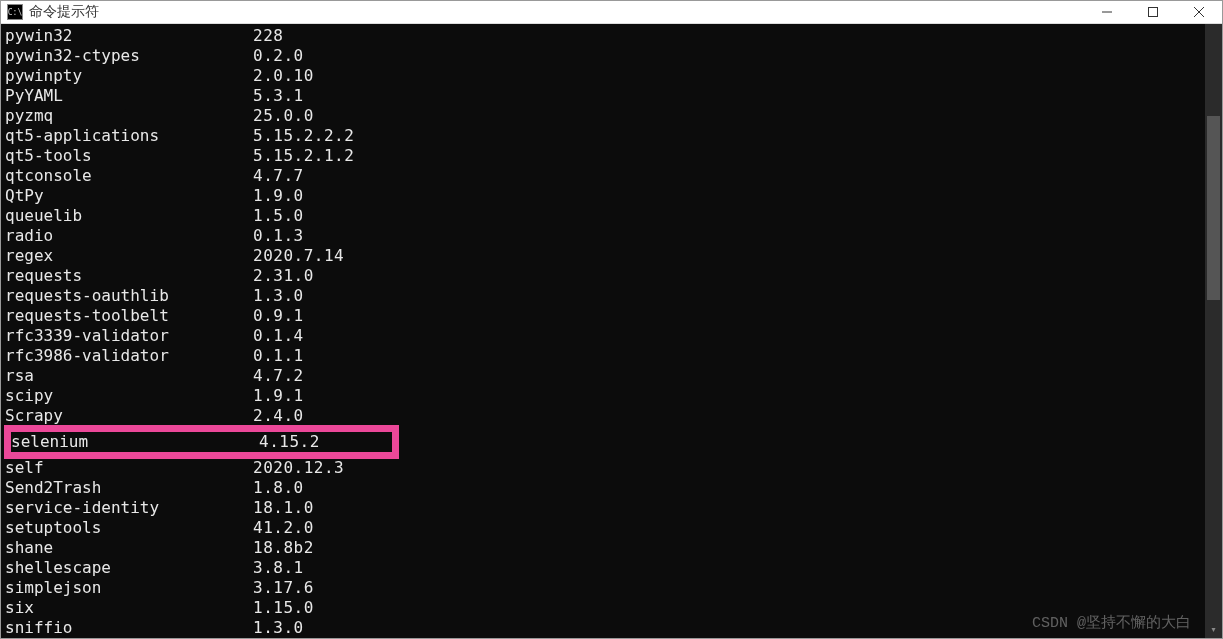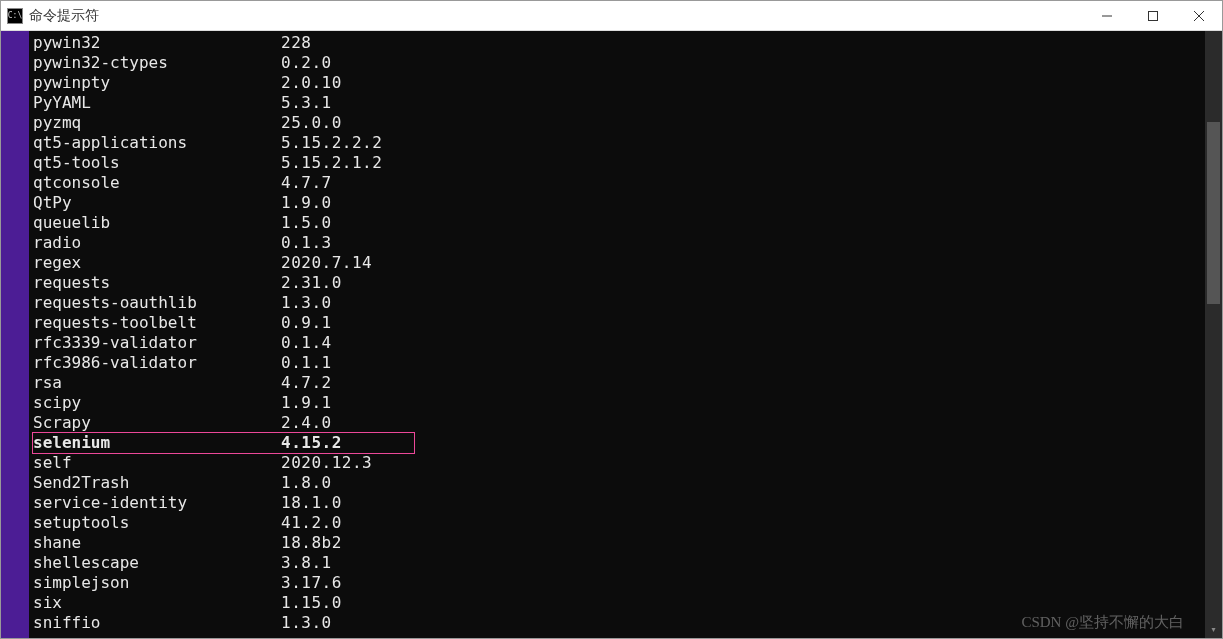--- a/index.html
+++ b/index.html
@@ -68,47 +68,45 @@
     .win-btn svg {
       width: 10px;
       height: 10px;
       stroke: #333;
       stroke-width: 1;
       fill: none;
     }
     .terminal-area {
       flex: 1;
       display: flex;
-      background: #4c1d95;
+      background: #0f172a;
       position: relative;
-      padding-left: 28px;
     }
     .terminal {
       flex: 1;
       background: #0c0c0c;
       color: #e8e8e8;
       font-family: "NSimSun", "SimSun", Consolas, monospace;
       font-size: 16px;
       line-height: 20px;
       padding: 2px 4px 0 4px;
       white-space: pre;
       overflow: hidden;
       font-weight: 300;
     }
     .pkg-row {
       display: block;
       height: 20px;
     }
     .pkg-row.highlighted {
-      border: 1px solid #ec4899;
+      border: 7px solid #ec4899;
       margin: -1px;
       padding-right: 1px;
       width: 380px;
       box-sizing: content-box;
-      font-weight: bold;
     }
     .pkg-name {
       display: inline-block;
       width: 248px;
     }
     .pkg-version {
       display: inline-block;
       letter-spacing: 0.5px;
     }
     .scrollbar {
@@ -134,23 +132,23 @@
       justify-content: center;
       color: #888;
       font-size: 8px;
     }
     .scrollbar-arrow.down {
       bottom: 0;
     }
     .watermark {
       position: absolute;
       bottom: 6px;
-      right: 38px;
+      right: 31px;
       color: rgba(200, 200, 200, 0.45);
-      font-family: Liberation Serif, serif;
+      font-family: Liberation Mono, monospace;
       font-size: 15px;
       pointer-events: none;
     }
   </style>
 </head>
 <body>
 
 <div class="window">
   <div class="titlebar">
     <div class="titlebar-icon">C:\</div>

